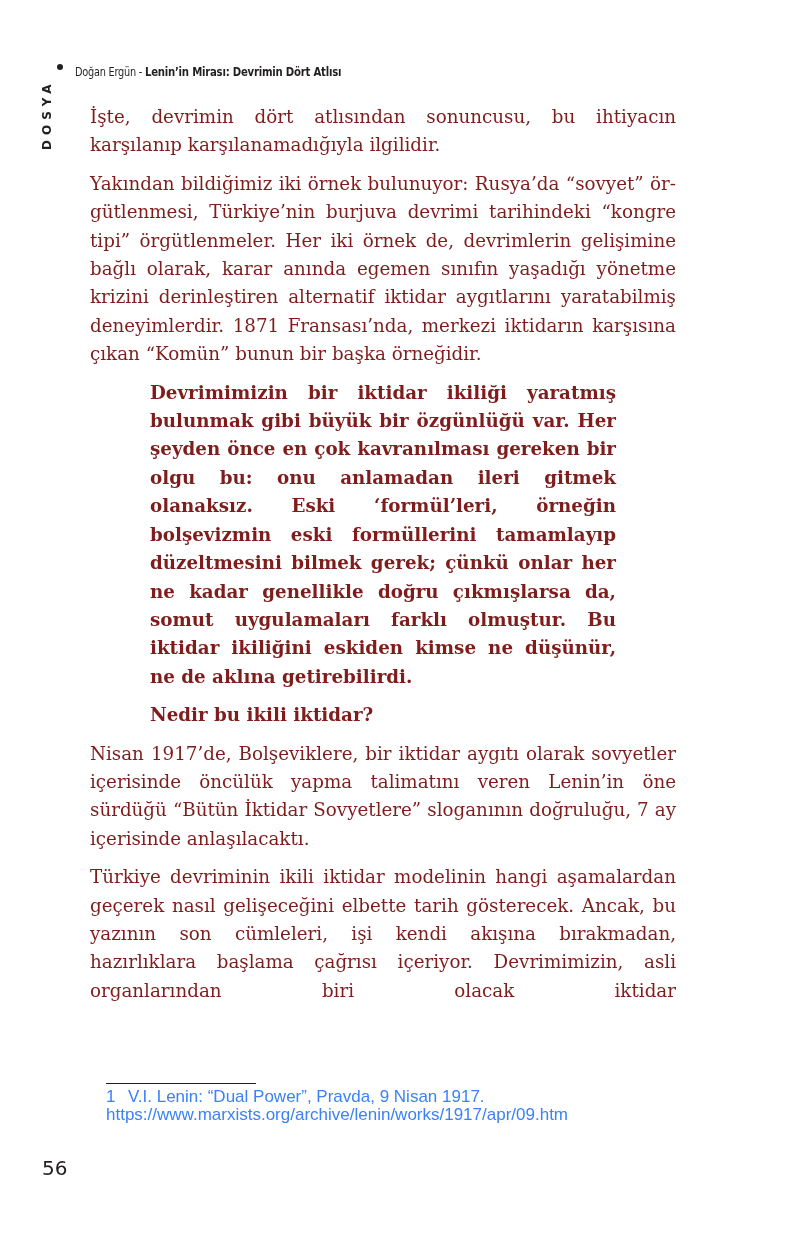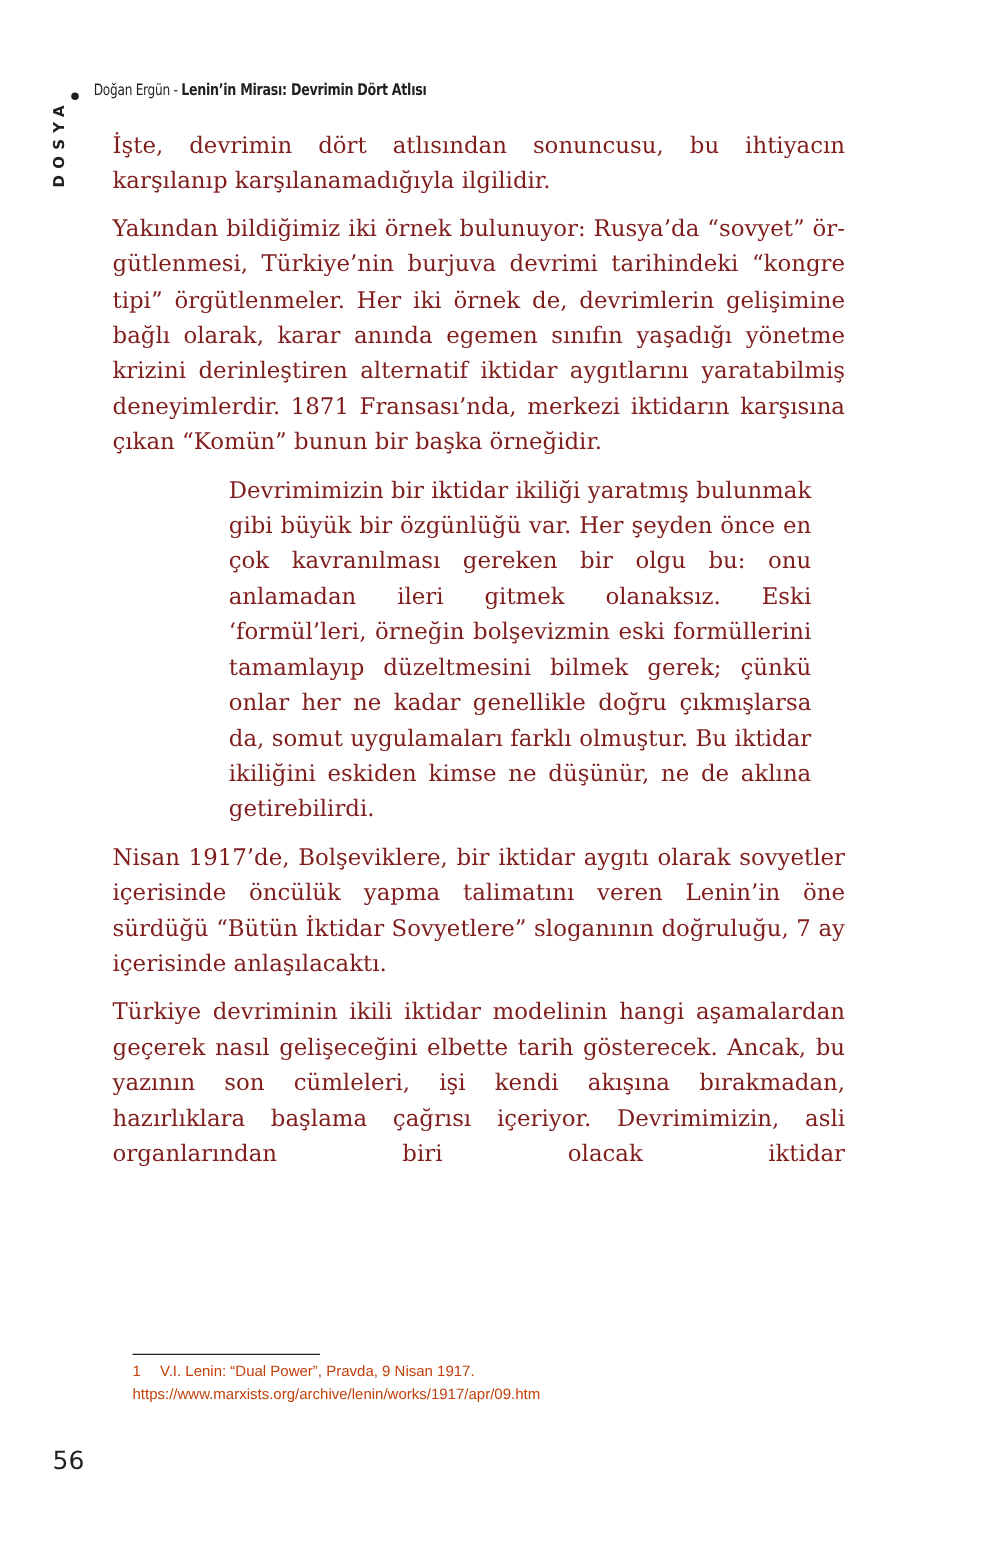--- a/index.html
+++ b/index.html
@@ -1,47 +1,48 @@
 <!DOCTYPE html>
 <html><head>
 <meta charset="utf-8">
 <style>
   html, body { margin: 0; padding: 0; background: #ffffff; }
   body { width: 798px; height: 1241px; position: relative; overflow: hidden; color: #231f20; }
-  .header { position: absolute; left: 57px; top: 64px; font-family: "DejaVu Sans", sans-serif; font-size: 13px; color: #231f20; letter-spacing: -0.3px; display: flex; align-items: flex-end; }
+  .header { position: absolute; left: 57px; top: 64px; font-family: "DejaVu Sans", sans-serif; font-size: 13px; color: #231f20; letter-spacing: -0.3px; display: flex; align-items: flex-start; }
   .bullet { width: 6px; height: 6px; background: #231f20; border-radius: 50%; display: inline-block; margin-right: 12px; }
   .hdr-author { font-family: "DejaVu Sans", sans-serif; font-size: 12.5px; transform: scaleX(0.78); transform-origin: left center; display: inline-block; white-space: nowrap; }
   .hdr-title { font-weight: bold; font-size: 13px; }
   .side-label { position: absolute; left: 40px; top: 150px; transform: rotate(-90deg); transform-origin: left top; font-family: "DejaVu Sans", sans-serif; font-weight: bold; font-size: 12px; letter-spacing: 5px; color: #231f20; }
   .content { position: absolute; left: 90px; top: 103px; width: 586px; font-family: "DejaVu Serif", serif; font-size: 18.3px; line-height: 28.4px; color: #7f1d1d; }
   .content p { margin: 0 0 10px 0; text-align: justify; text-align-last: left; }
   .content p.line-justify { text-align-last: justify; }
-  .quote { margin-left: 93px; width: 466px; }
+  .quote { margin-left: 60px; width: 466px; font-weight: bold; }
   .quote p { margin: 0 0 10px 0; }
   sup.fn { font-size: 9px; vertical-align: super; line-height: 0; }
   .fn-rule { position: absolute; left: 106px; top: 1083px; width: 150px; height: 1px; background: #231f20; }
-  .footnote { position: absolute; left: 106px; top: 1088px; font-family: "Liberation Sans", sans-serif; font-size: 12px; line-height: 18px; color: #c2410c; }
+  .footnote { position: absolute; left: 106px; top: 1088px; font-family: "Liberation Sans", sans-serif; font-size: 17px; line-height: 18px; color: #3b82f6; }
   .fn-num { display: inline-block; width: 22px; }
   .page-num { position: absolute; left: 42px; top: 1156px; font-family: "DejaVu Sans", sans-serif; font-size: 20px; font-weight: normal; color: #231f20; }
 </style>
 </head>
 <body>
 
 <div class="header">
   <span class="bullet"></span>
   <span class="hdr-author"><span>Doğan Ergün -</span> <span class="hdr-title">Lenin’in Mirası: Devrimin Dört Atlısı</span></span>
 </div>
 
 <div class="side-label">DOSYA</div>
 
 <div class="content">
   <p>İşte, devrimin dört atlısından sonuncusu, bu ihtiyacın karşılanıp karşılanamadığıyla ilgilidir.</p>
   <p>Yakından bildiğimiz iki örnek bulunuyor: Rusya’da “sovyet” ör­gütlenmesi, Türkiye’nin burjuva devrimi tarihindeki “kongre tipi” örgütlenmeler. Her iki örnek de, devrimlerin gelişimine bağlı ola­rak, karar anında egemen sınıfın yaşadığı yönetme krizini derinleş­tiren alternatif iktidar aygıtlarını yaratabilmiş deneyimlerdir. 1871 Fransası’nda, merkezi iktidarın karşısına çıkan “Komün” bunun bir başka örneğidir.</p>
   <div class="quote">
     <p>Devrimimizin bir iktidar ikiliği yaratmış bulunmak gibi büyük bir özgünlüğü var. Her şeyden önce en çok kavranılması gereken bir olgu bu: onu anlama­dan ileri gitmek olanaksız. Eski ‘formül’leri, örneğin bolşevizmin eski formüllerini tamamlayıp düzeltmesi­ni bilmek gerek; çünkü onlar her ne kadar genellikle doğru çıkmışlarsa da, somut uygulamaları farklı ol­muştur. Bu iktidar ikiliğini eskiden kimse ne düşünür, ne de aklına getirebilirdi.</p>
+    <p>Nedir bu ikili iktidar?</p>
   </div>
   <p>Nisan 1917’de, Bolşeviklere, bir iktidar aygıtı olarak sovyetler içerisinde öncülük yapma talimatını veren Lenin’in öne sürdüğü “Bütün İktidar Sovyetlere” sloganının doğruluğu, 7 ay içerisinde anlaşılacaktı.</p>
   <p class="line-justify">Türkiye devriminin ikili iktidar modelinin hangi aşamalardan ge­çerek nasıl gelişeceğini elbette tarih gösterecek. Ancak, bu yazının son cümleleri, işi kendi akışına bırakmadan, hazırlıklara başlama çağrısı içeriyor. Devrimimizin, asli organlarından biri olacak iktidar</p>
 </div>
 
 <div class="fn-rule"></div>
 <div class="footnote">
   <div><span class="fn-num">1</span><span>V.I. Lenin: “Dual Power”, Pravda, 9 Nisan 1917.</span></div>
   <div>https://www.marxists.org/archive/lenin/works/1917/apr/09.htm</div>
 </div>

